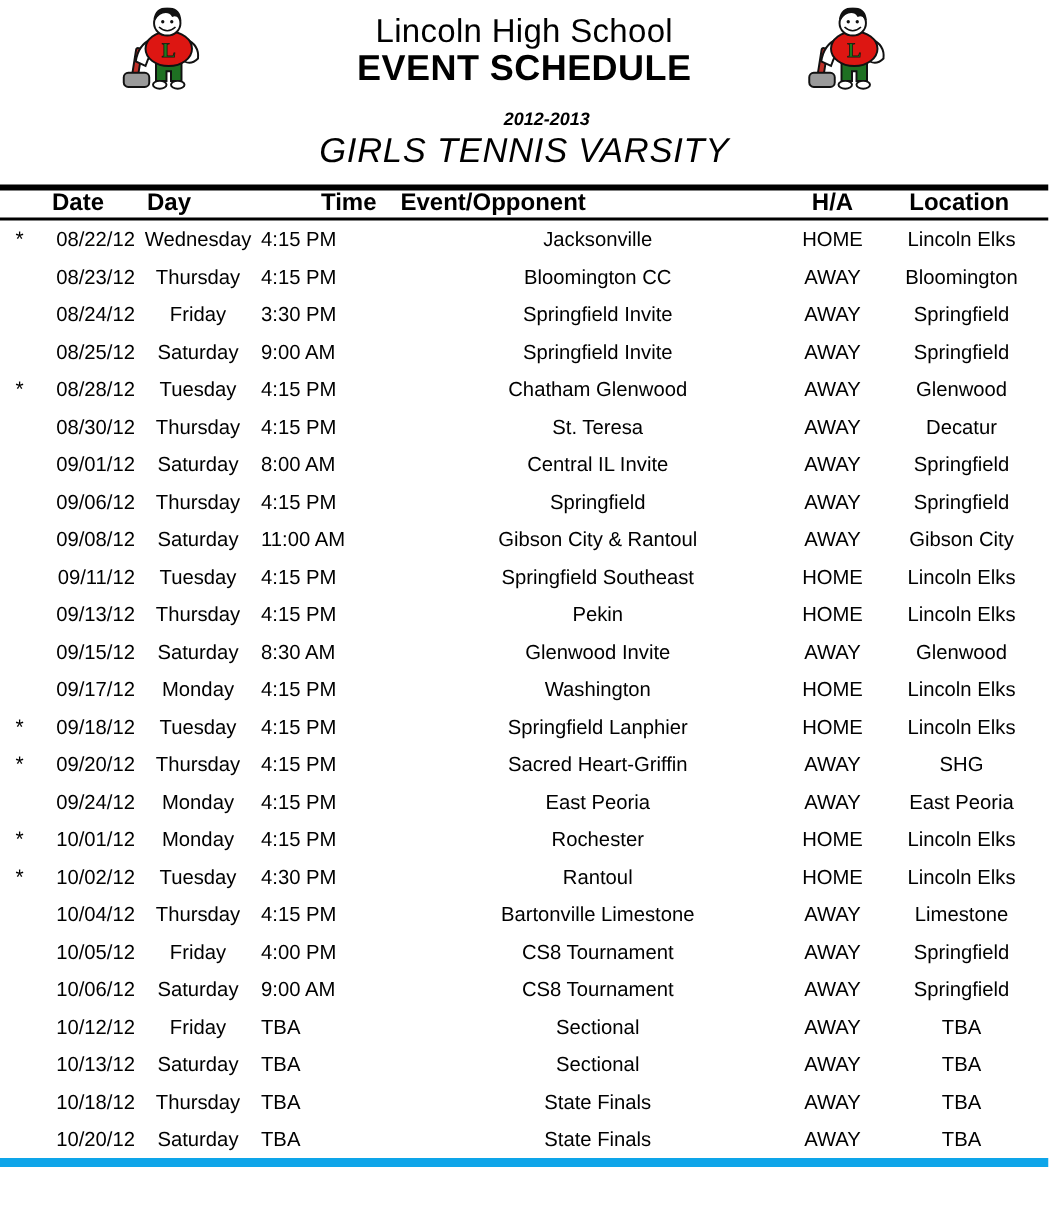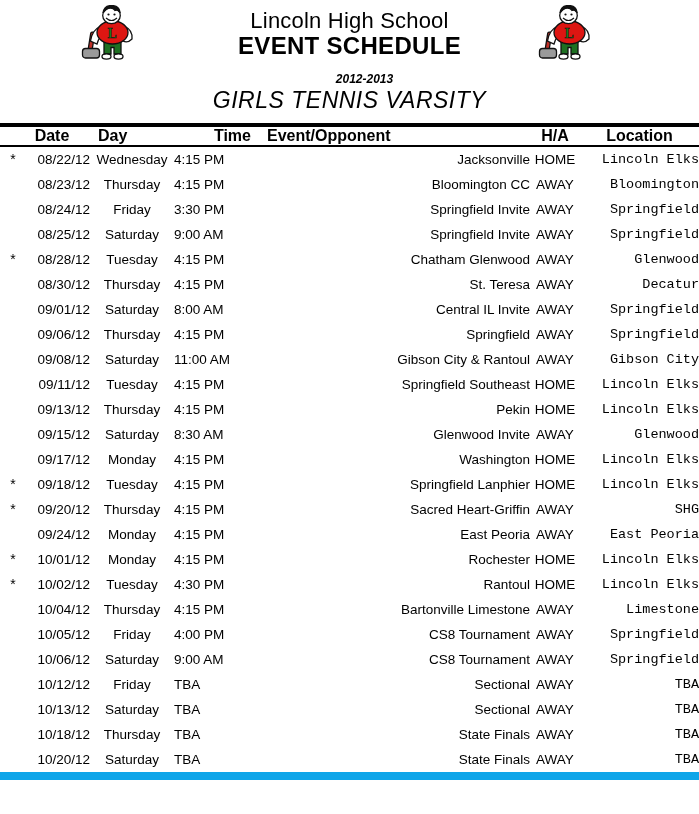--- a/index.html
+++ b/index.html
@@ -14,21 +14,21 @@
   .mascot.left  { left:80px; }
   .mascot.right { left:537px; }
   .title-block { text-align:center; padding-top:9px; }
   .school { font-size:22px; font-weight:normal; line-height:1.1; letter-spacing:.2px; }
   .event-sched { font-size:24px; font-weight:bold; line-height:1.05; letter-spacing:.3px; }
   .season { font-size:12px; font-weight:bold; font-style:italic; margin-top:15px; line-height:1.1;margin-left:30px; }
   .team { font-size:23px; font-style:italic; line-height:1.15; letter-spacing:.5px; }
 
   table.sched {
     width:699px; border-collapse:collapse; table-layout:fixed;
-    border-top:4px solid #000; border-bottom:8px solid #0ea5e9;
+    border-top:4px solid #000; border-bottom:6px solid #0ea5e9;
   }
   col.c-star{width:26px;} col.c-date{width:64px;} col.c-day{width:84px;}
   col.c-time{width:88px;} col.c-event{width:268px;} col.c-ha{width:50px;}
   col.c-loc{width:119px;}
   thead th {
     font-size:16px; font-weight:bold; height:21px;
     border-bottom:2px solid #000; vertical-align:middle;
     white-space:nowrap; overflow:hidden;
   }
   th.h-date { text-align:center; padding-right:12px; }
@@ -38,23 +38,23 @@
   th.h-ha   { text-align:center; }
   th.h-loc  { text-align:center; }
   tbody td {
     font-size:13.5px; height:25px; line-height:25px;
     white-space:nowrap; overflow:hidden; vertical-align:middle;
   }
   td.d-star { text-align:center; font-size:14px; }
   td.d-date { text-align:right;margin-top:37px; }
   td.d-day  { text-align:center; }
   td.d-time { text-align:left; padding-right:8px; }
-  td.d-event{ text-align:right; padding-left:5px; }
+  td.d-event{ text-align:center; padding-left:5px; }
   td.d-ha   { text-align:center;margin-left:12px; }
-  td.d-loc  { text-align:right; padding-left:3px;font-family:Liberation Mono, monospace; }
+  td.d-loc  { text-align:center; padding-left:3px; }
 </style>
 </head>
 <body>
 
 <div class="header-area">
 
   <svg class="mascot left" viewBox="0 0 62 60">
     <g stroke="var(--outline)" stroke-width="1.3">
       <rect x="9.2" y="27" width="4" height="22" rx="1.5" fill="var(--hammer-handle)" transform="rotate(9 11 38)"></rect>
       <rect x="2.5" y="43.5" width="17" height="9.5" rx="3" fill="var(--hammer-head)"></rect>

